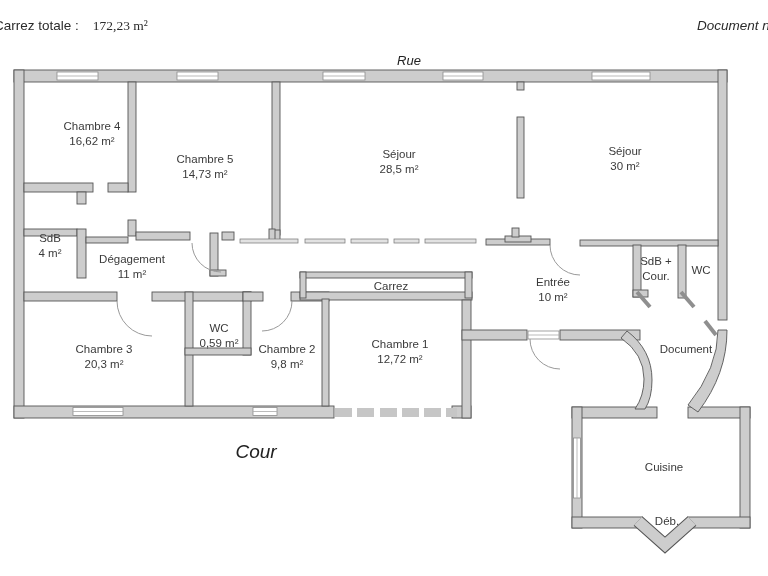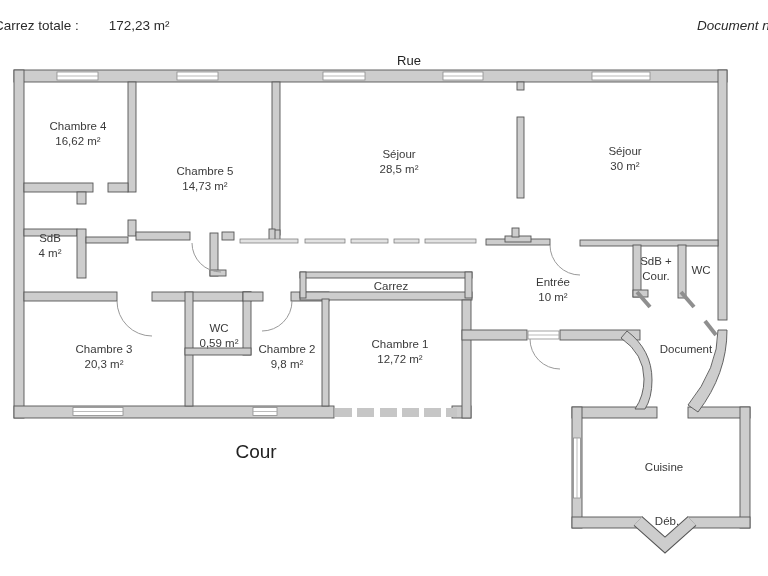--- a/index.html
+++ b/index.html
@@ -4,23 +4,23 @@
 <style>
   html,body{margin:0;padding:0;background:#fff;}
   #stage{
     position:relative;width:768px;height:576px;background:#ffffff;
     overflow:hidden;font-family:"Liberation Sans", sans-serif;
     color:#3a3a3a;
   }
   #plan-svg{position:absolute;left:0;top:0;}
   .hdr{position:absolute;top:18px;font-size:13.5px;color:#2b2b2b;white-space:nowrap;}
   .hdr-left{left:-6px;}
-  .hdr-left .val{margin-left:30px;}
+  .hdr-left .val{margin-left:14px;font-family:Liberation Serif, serif;}
   .hdr-right{left:697px;font-style:italic;}
-  .ctx{position:absolute;color:#222;white-space:nowrap;transform:translate(-50%,-50%);}
+  .ctx{position:absolute;font-style:italic;color:#222;white-space:nowrap;transform:translate(-50%,-50%);}
   .ctx-rue{left:409px;top:60px;font-size:13px;}
   .ctx-cour{left:256px;top:452px;font-size:19px;}
   .room-label{
     position:absolute;transform:translate(-50%,-50%);
     text-align:center;font-size:11.5px;line-height:1.3;color:#3a3a3a;
     white-space:nowrap;
   }
 </style>
 </head>
 <body>
@@ -148,40 +148,44 @@
       <path d="M 530 339 A 30 30 0 0 0 560 369"></path>
     </g>
 
     <g stroke="#8f8f8f" stroke-width="4">
       <line x1="637" y1="292" x2="650" y2="307"></line>
       <line x1="681" y1="292" x2="694" y2="307"></line>
       <line x1="705" y1="321" x2="716" y2="335"></line>
     </g>
   </svg>
 
-  <div class="room-label" style="left:78px;top:134px">
+  <div class="room-label" style="left:92px;top:134px">
       <div>Chambre 4</div>
       <div>16,62 m²</div>
     </div>
-  <div class="room-label" style="left:205px;top:179px">
+  <div class="room-label" style="left:205px;top:167px">
       <div>Chambre 5</div>
       <div>14,73 m²</div>
     </div>
   <div class="room-label" style="left:399px;top:162px">
       <div>Séjour</div>
       <div>28,5 m²</div>
     </div>
   <div class="room-label" style="left:625px;top:159px">
       <div>Séjour</div>
       <div>30 m²</div>
     </div>
   <div class="room-label" style="left:50px;top:246px">
       <div>SdB</div>
       <div>4 m²</div>
     </div>
+  <div class="room-label" style="left:132px;top:267px">
+      <div>Dégagement</div>
+      <div>11 m²</div>
+    </div>
   <div class="room-label" style="left:391px;top:286px">
       <div>Carrez</div>
       <div></div>
     </div>
   <div class="room-label" style="left:553px;top:290px">
       <div>Entrée</div>
       <div>10 m²</div>
     </div>
   <div class="room-label" style="left:656px;top:269px">
       <div>SdB +</div>

